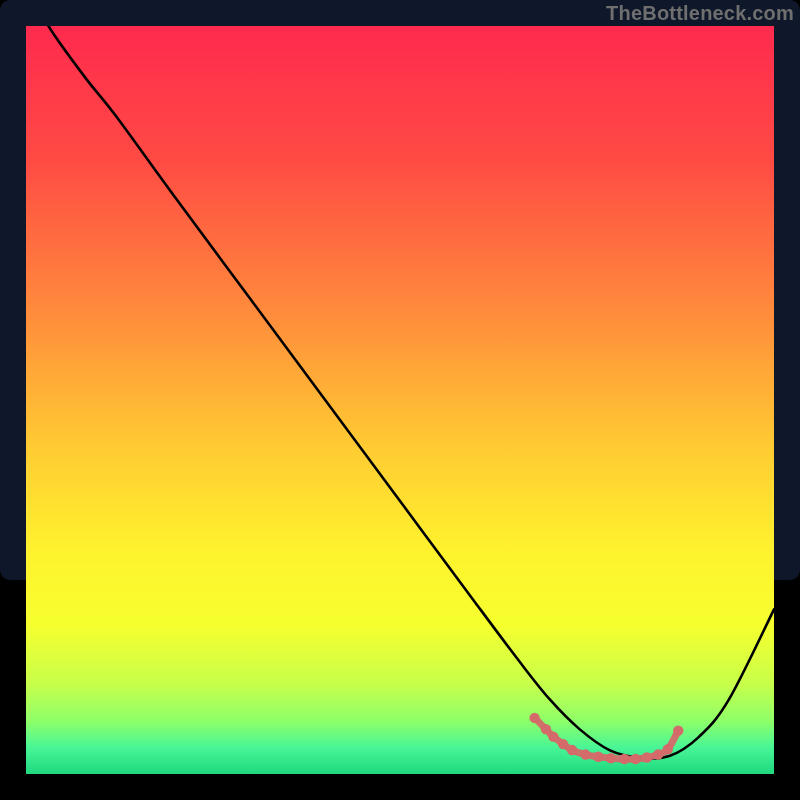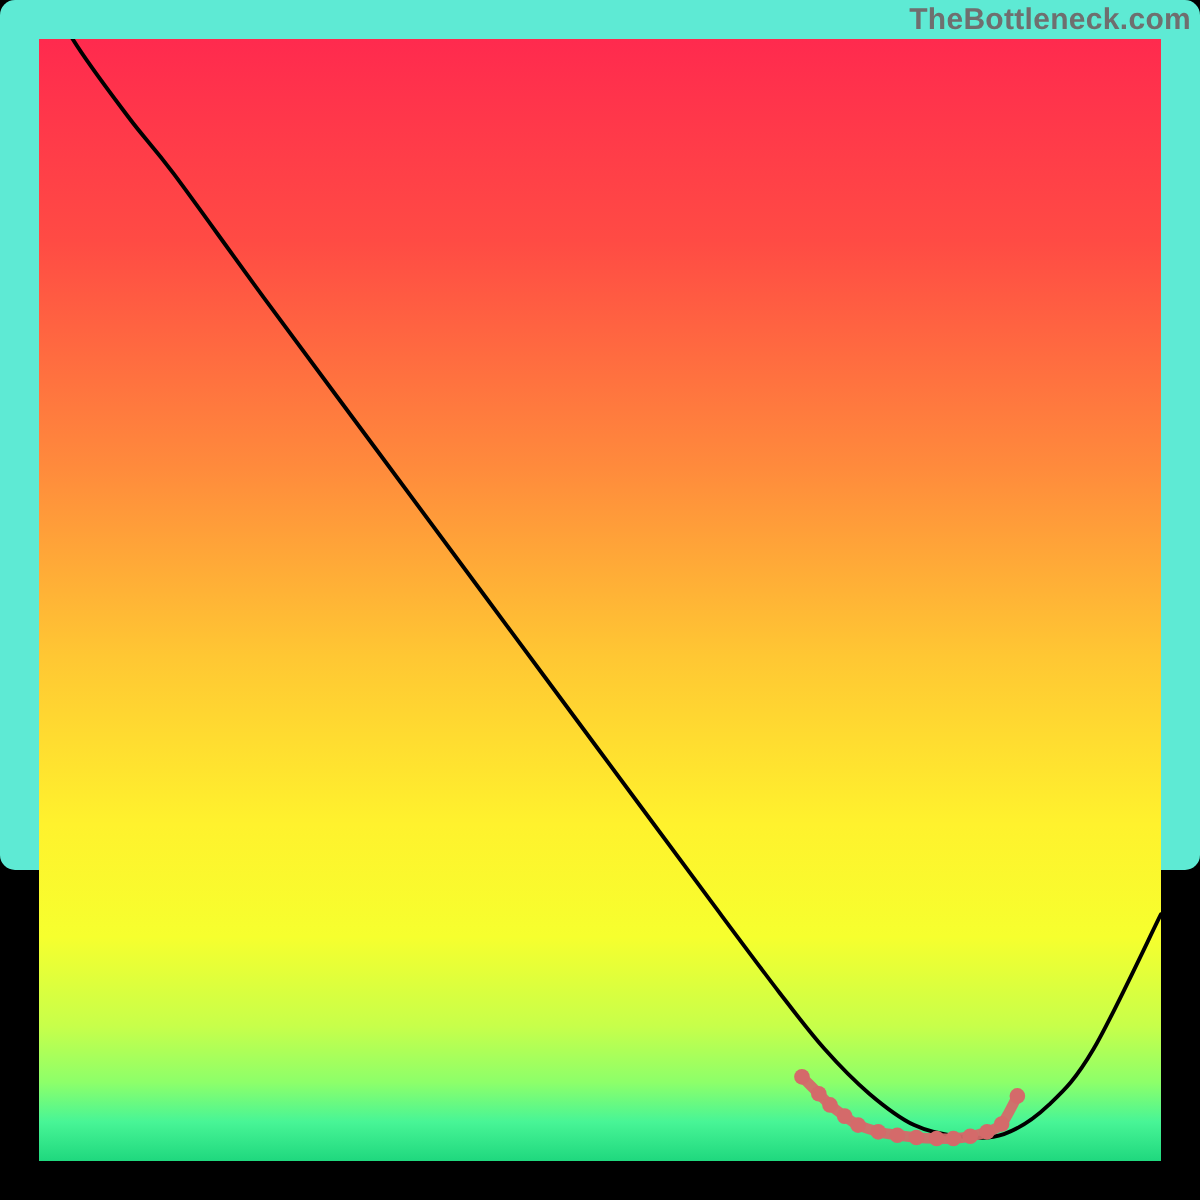--- a/index.html
+++ b/index.html
@@ -9,21 +9,21 @@
     height: 800px;
     background: #000;
     overflow: hidden;
   }
   .frame {
     position: absolute;
     left: 0;
     top: 0;
     width: 800px;
     height: 580px;
-    background: #5eead4;
+    background: #0f172a;
     border-radius: 10px;
   }
   .plot {
     position: absolute;
     left: 26px;
     top: 26px;
     width: 748px;
     height: 748px;
   }
   .attribution {

